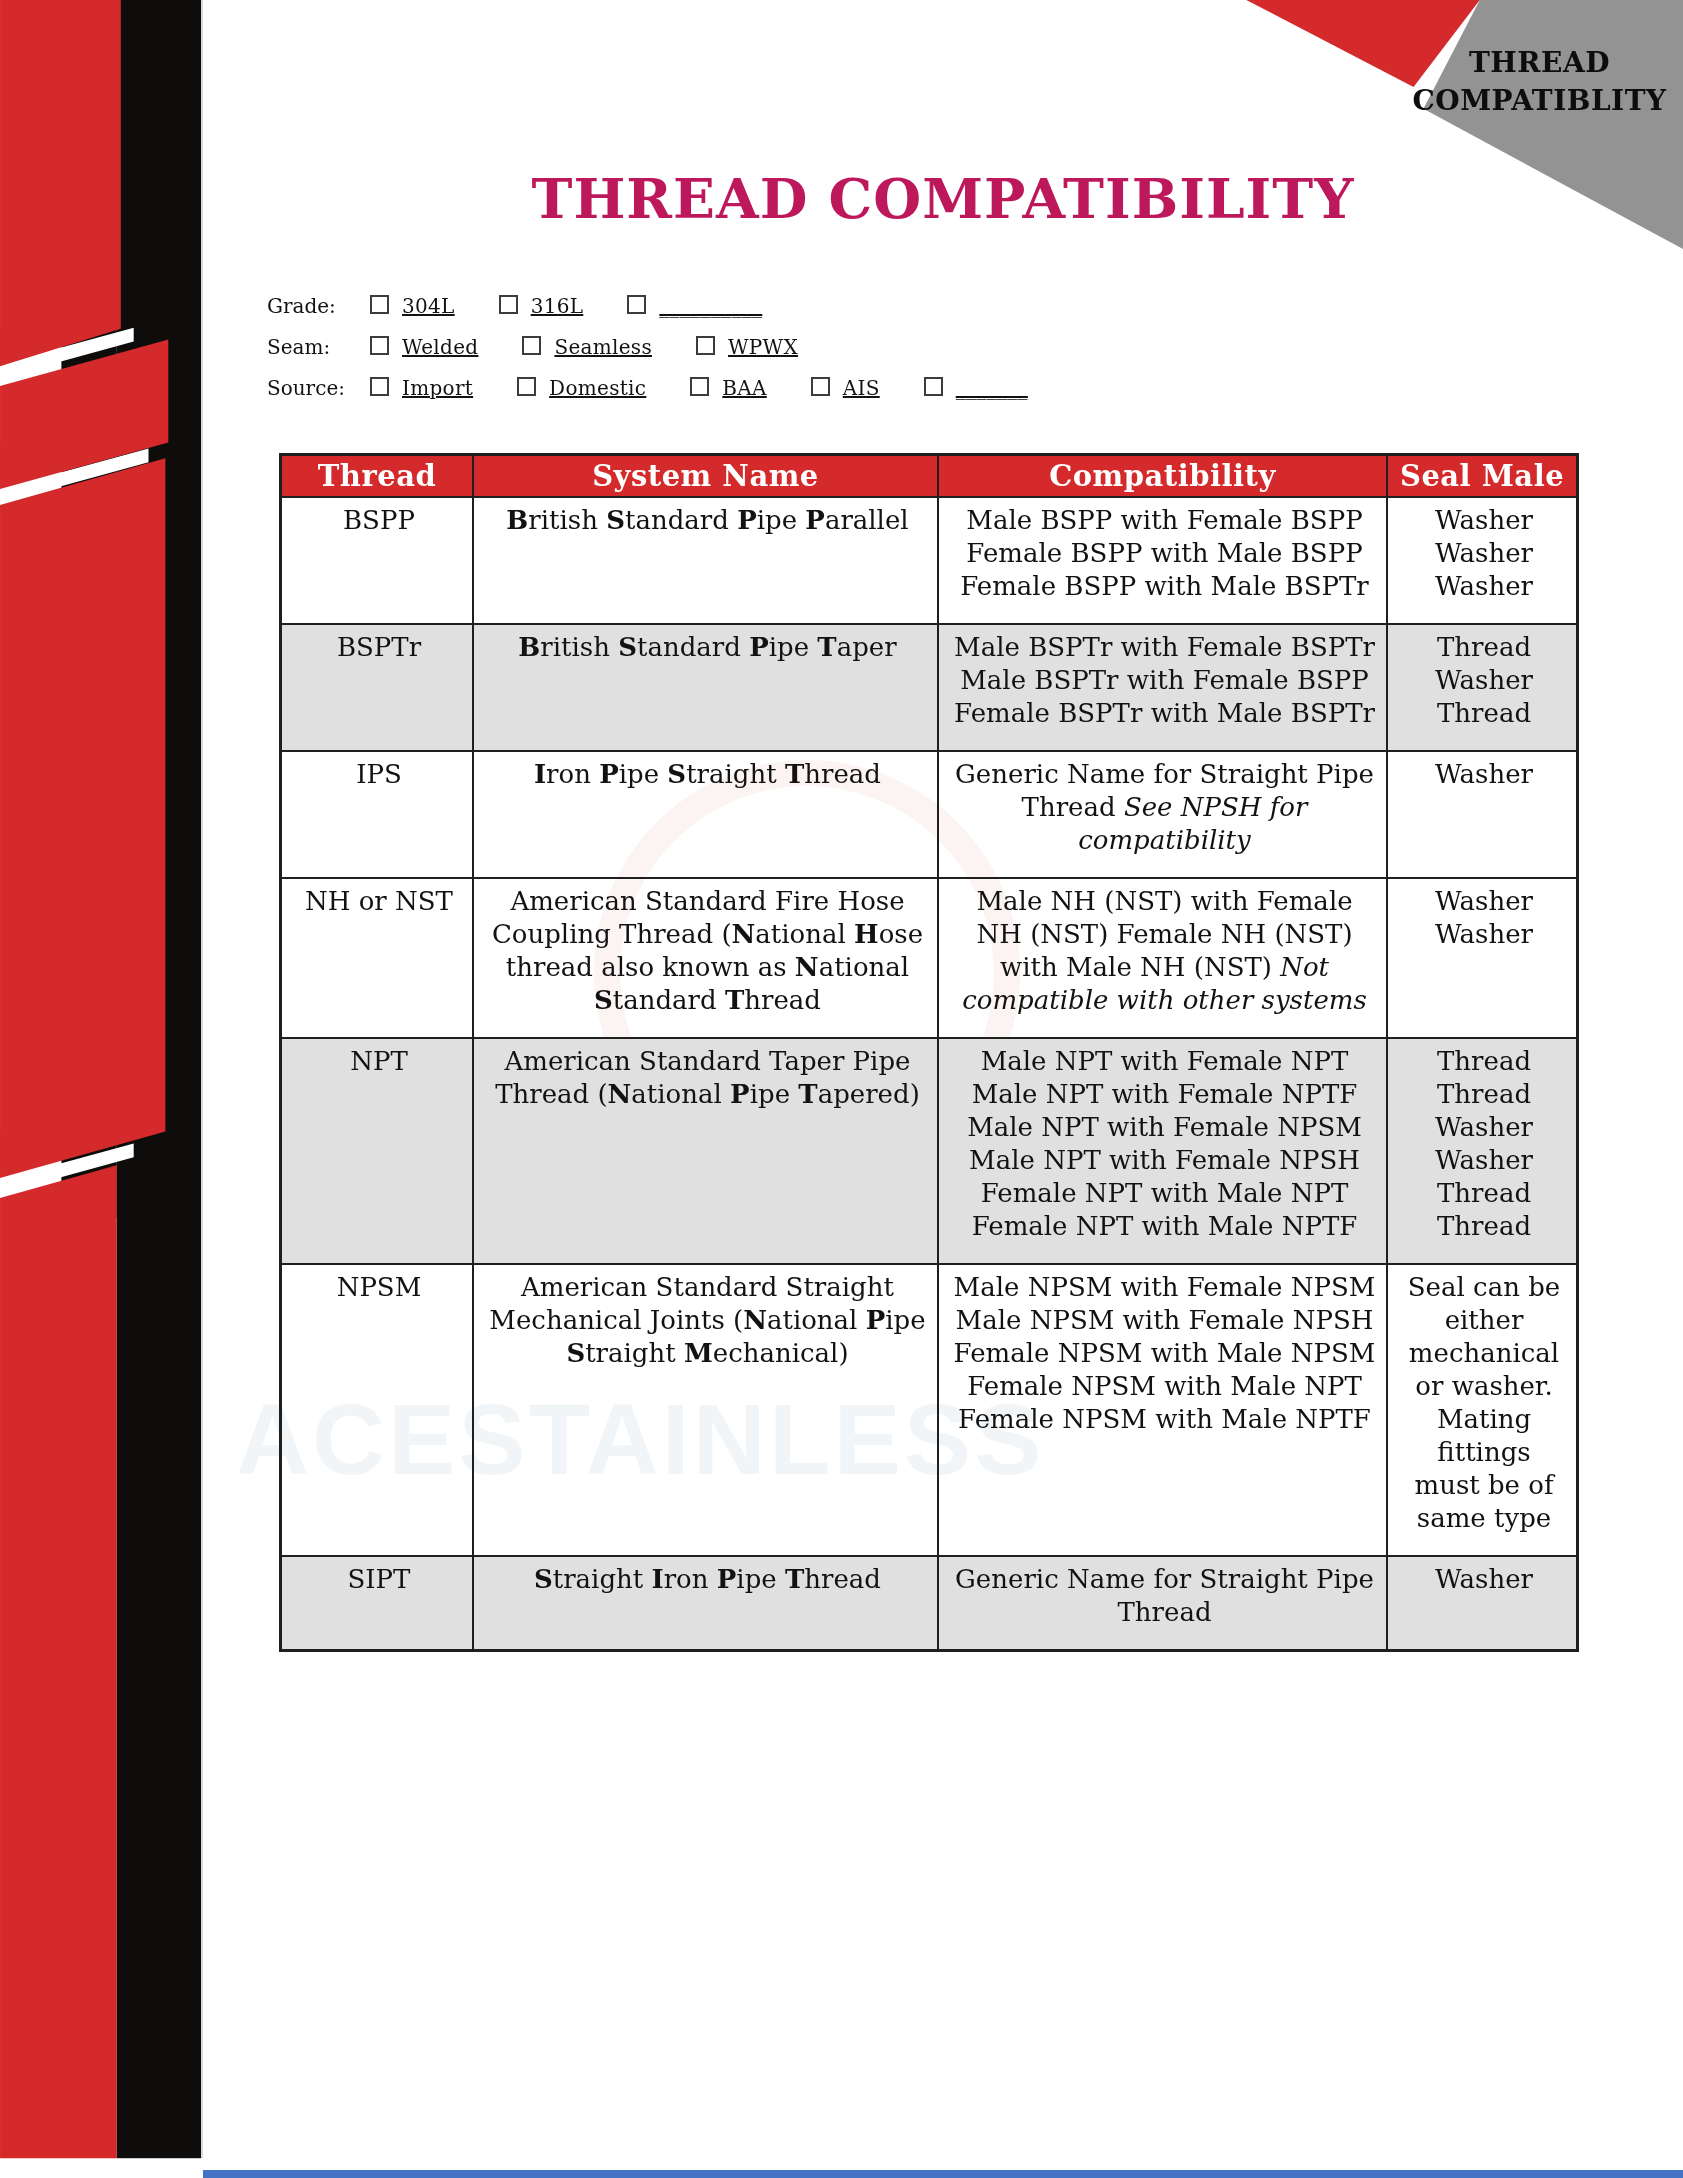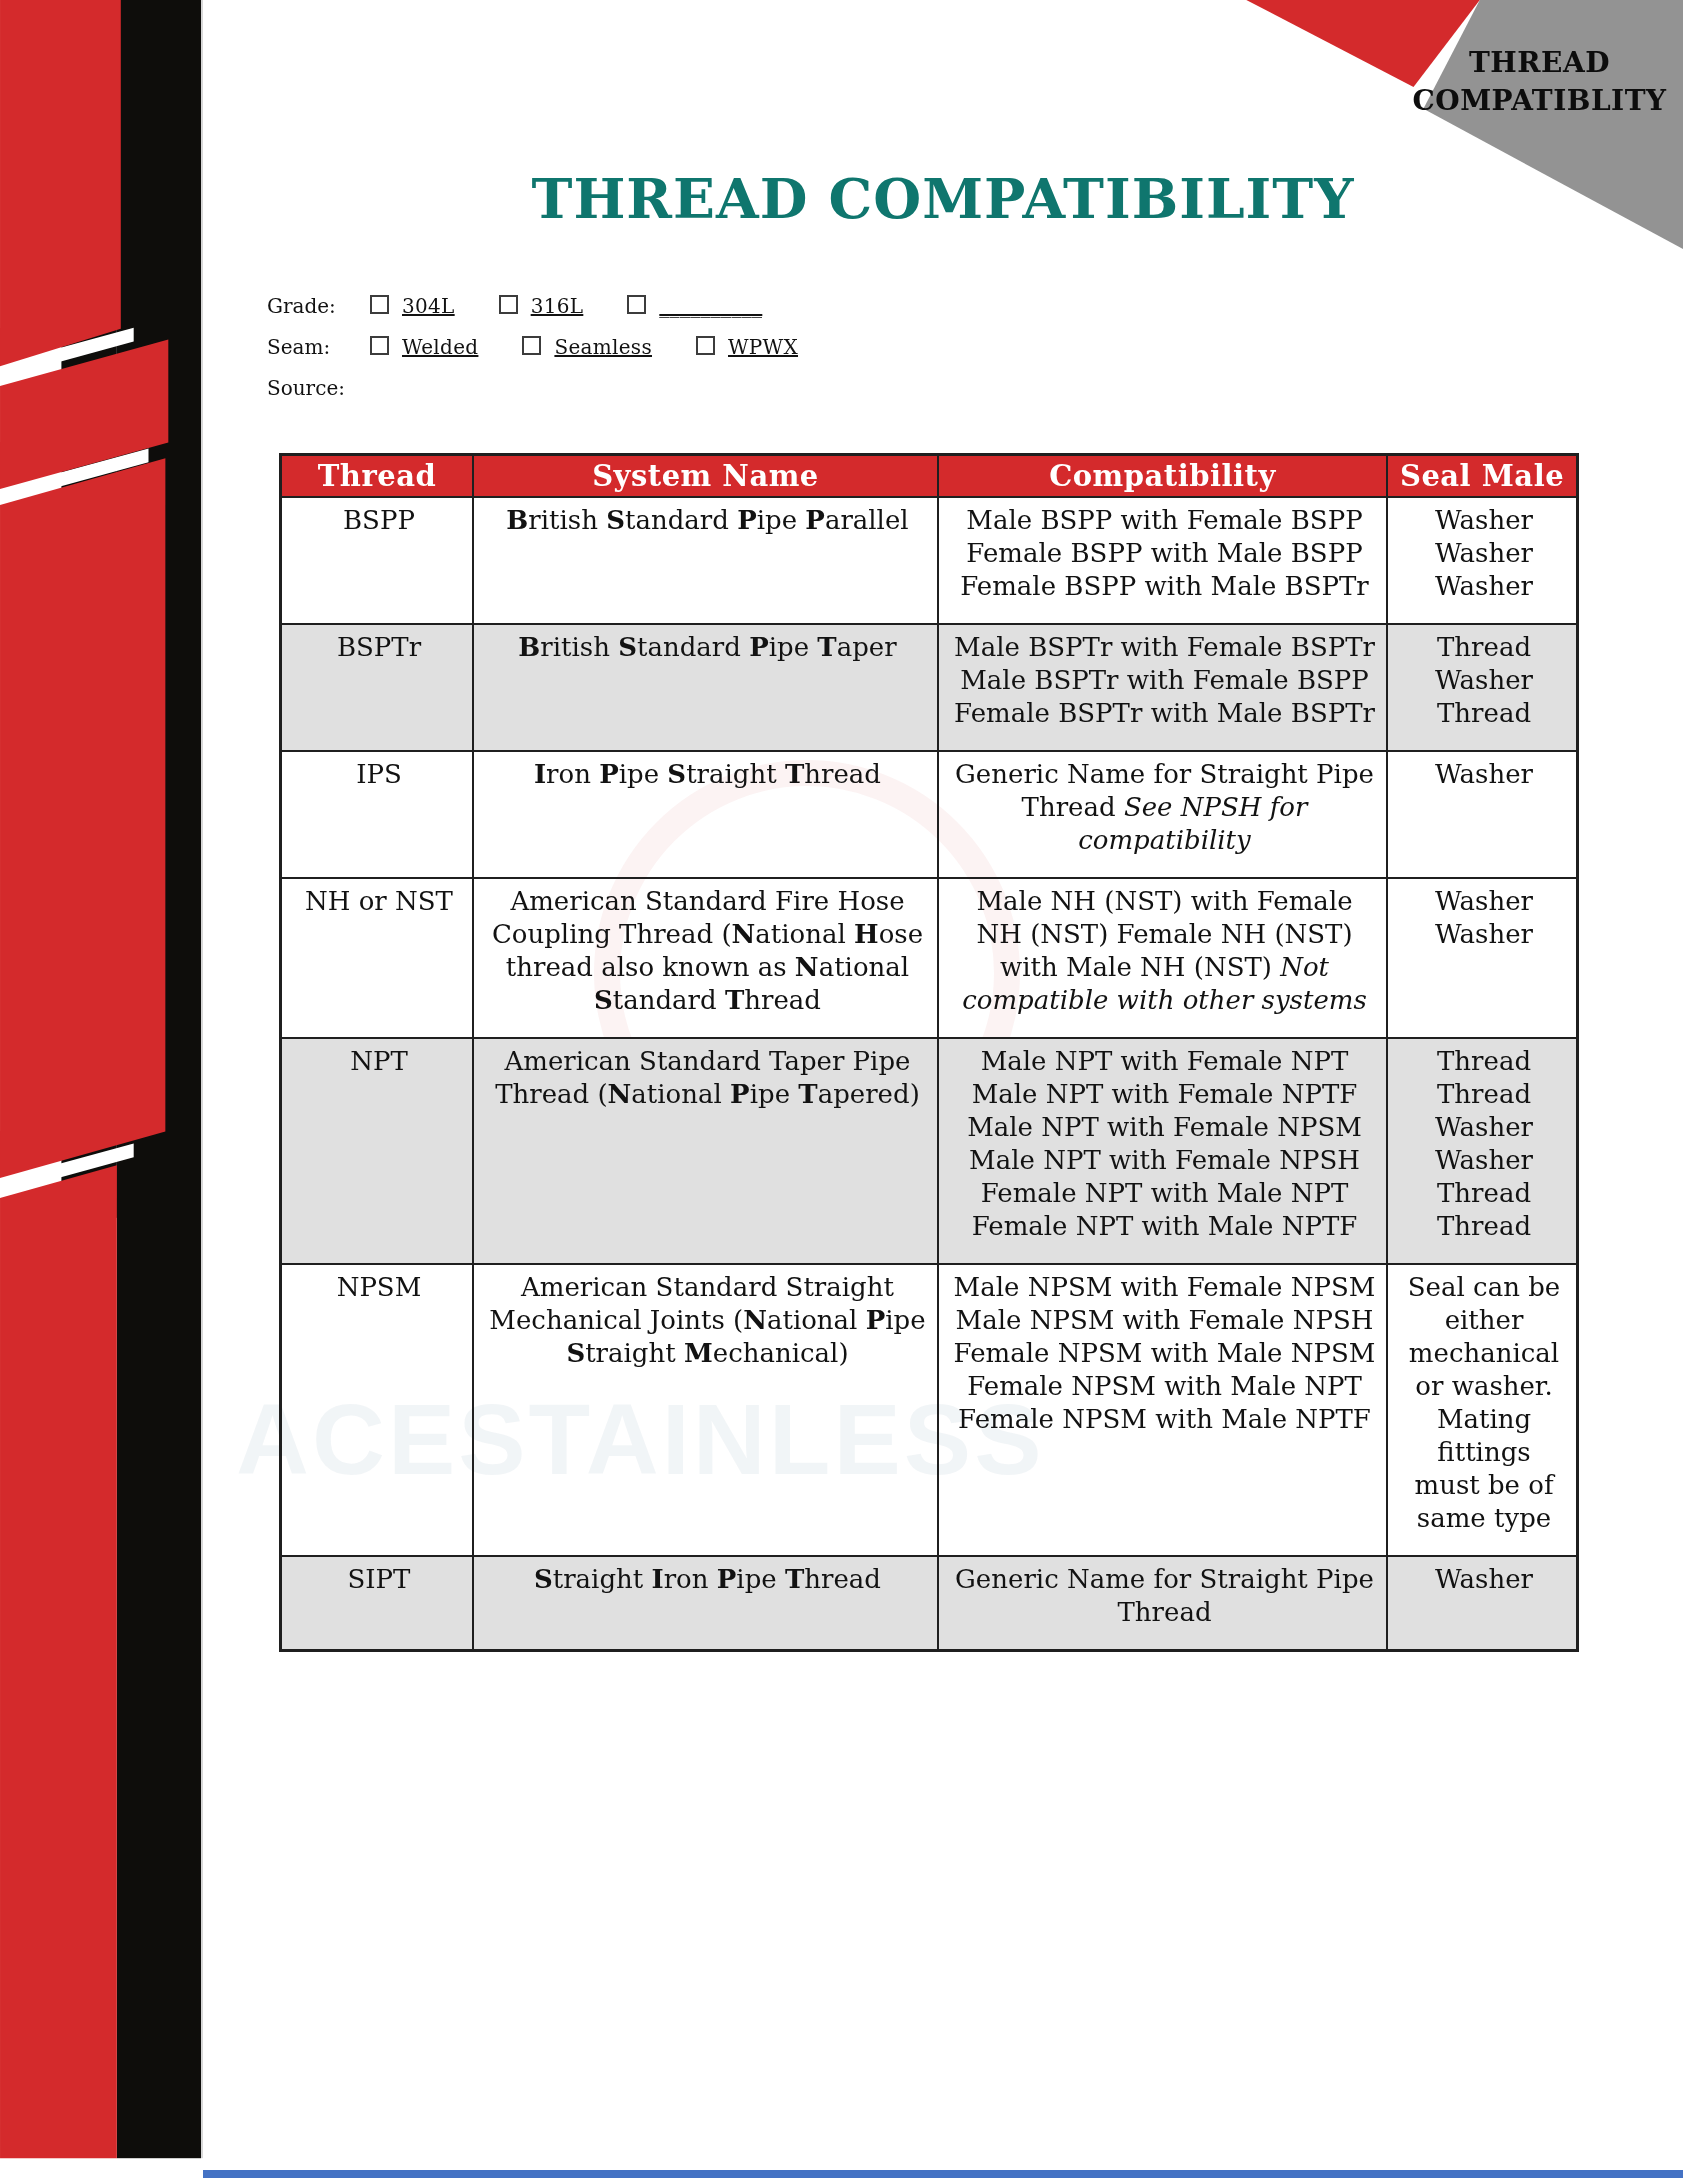--- a/index.html
+++ b/index.html
@@ -22,21 +22,21 @@
   .corner{position:absolute;left:1238px;top:0;width:446px;height:277px;}
   .corner svg{position:absolute;left:0;top:0;}
   .corner-text{
     position:absolute;right:6px;top:44px;width:277px;text-align:center;
     font-weight:bold;font-size:28px;line-height:38px;color:#0d0d0d;letter-spacing:0.5px;
   }
   
   .content{position:absolute;left:203px;top:0;width:1480px;}
   h1.title{
     margin:0;padding-top:166px;text-align:center;font-size:55px;font-weight:bold;
-    letter-spacing:1px;color:#0f766e;
+    letter-spacing:1px;color:#be185d;
   }
   
   .spec-form{margin:63px 0 0 64px;font-size:20px;}
   .form-row{display:flex;align-items:baseline;height:41px;white-space:nowrap;}
   .form-label{width:103px;flex:0 0 103px;}
   .form-options{display:flex;align-items:center;text-decoration:underline;}
   .form-option{display:flex;align-items:baseline;margin-right:44px;}
   .cb{
     display:inline-block;width:19px;height:19px;border:2px solid #3c3c3c;background:#fff;
     margin-right:13px;transform:translateY(1px);flex:0 0 19px;
@@ -140,20 +140,46 @@
 
   <span class="form-option">
     <span class="cb"></span>
     <span class="option-label">WPWX</span>
   </span>
 </span>
   </div>
 
   <div class="form-row">
     <span class="form-label">Source:</span>
+    <span class="form-options">
+  <span class="form-option">
+    <span class="cb"></span>
+    <span class="option-label">Import</span>
+  </span>
+
+  <span class="form-option">
+    <span class="cb"></span>
+    <span class="option-label">Domestic</span>
+  </span>
+
+  <span class="form-option">
+    <span class="cb"></span>
+    <span class="option-label">BAA</span>
+  </span>
+
+  <span class="form-option">
+    <span class="cb"></span>
+    <span class="option-label">AIS</span>
+  </span>
+
+  <span class="form-option">
+    <span class="cb"></span>
+    <span class="option-label">_______</span>
+  </span>
+</span>
   </div>
 </div>
 
   <table class="compat">
     <colgroup>
       <col style="width:192px">
         <col style="width:464px">
         <col style="width:448px">
         <col style="width:190px">
     </colgroup>

